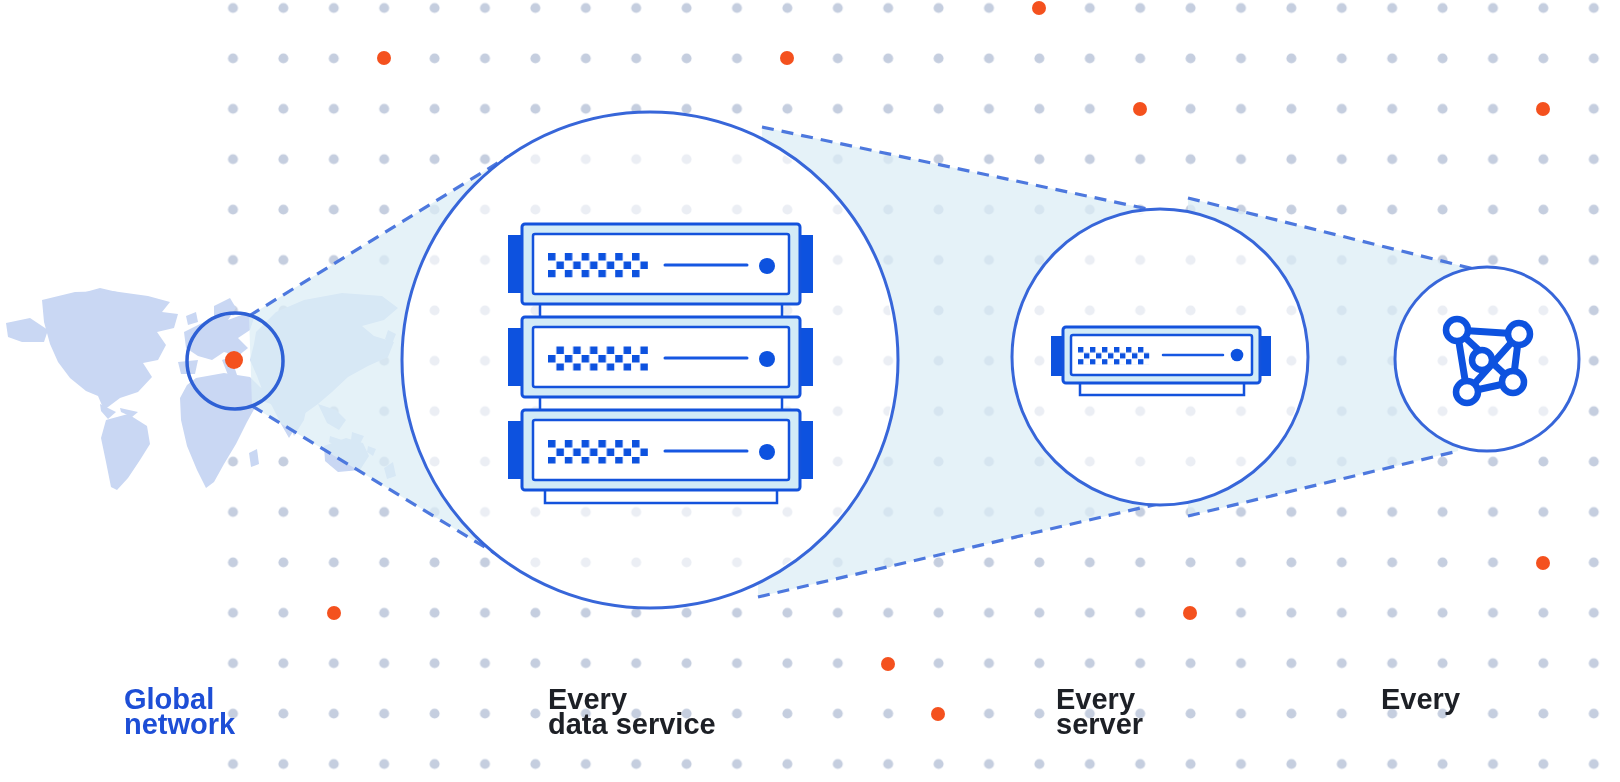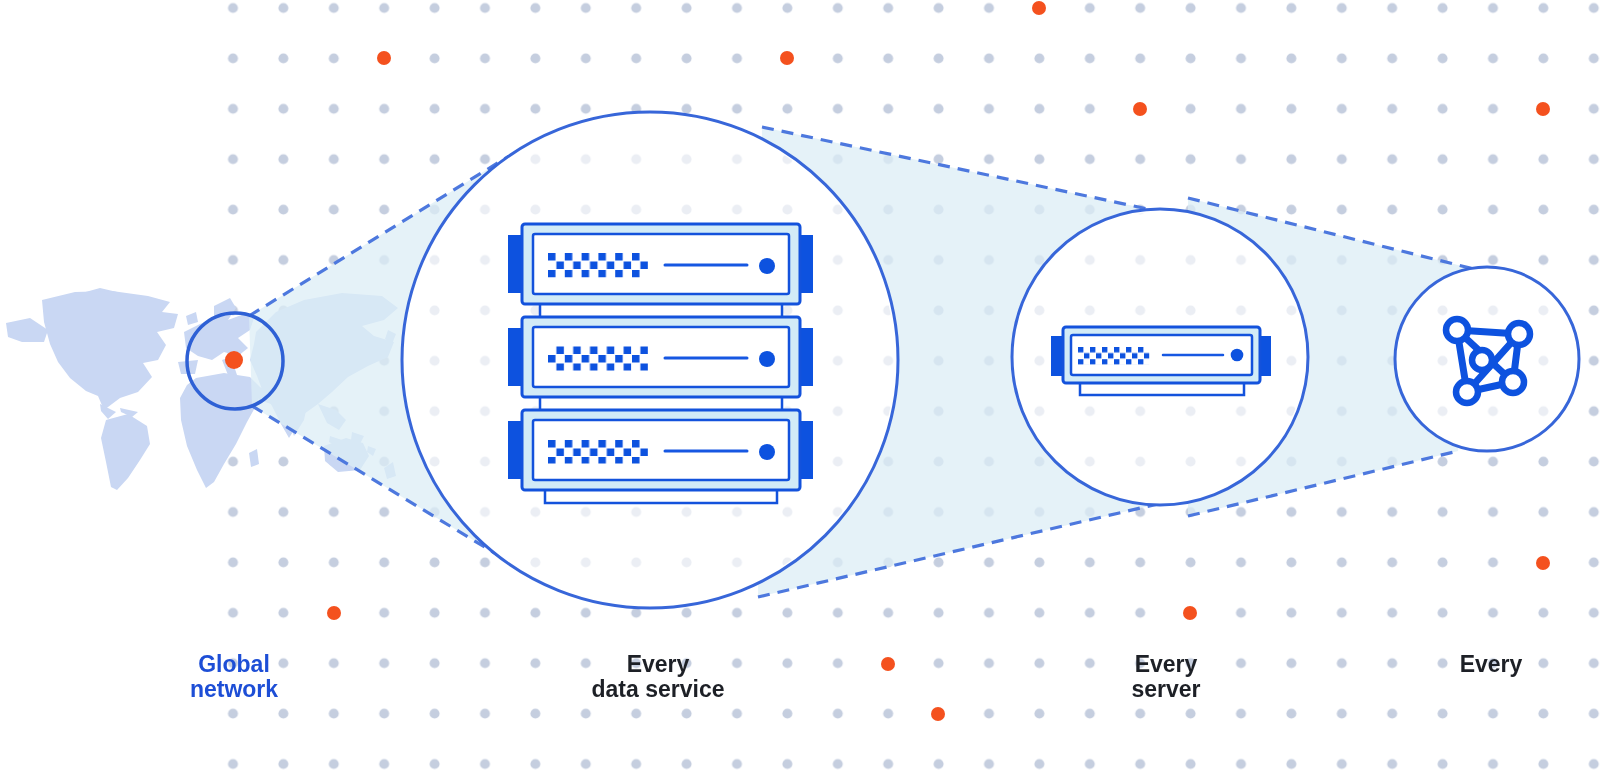--- a/index.html
+++ b/index.html
@@ -28,22 +28,22 @@
   .mapcircle{fill:none;stroke:#2e60d5;stroke-width:3.5;}
   .tab{fill:var(--primary-blue);}
   .outerbox{fill:var(--server-fill);stroke:#1352dc;stroke-width:3;}
   .innerbox{fill:#ffffff;stroke:#1352dc;stroke-width:2.5;}
   .connector{fill:#ffffff;stroke:#1352dc;stroke-width:2.5;}
   .sqr{fill:var(--primary-blue);}
   .srvline{stroke:#1657e2;stroke-width:3;stroke-linecap:round;}
   .indicator{fill:var(--primary-blue);}
   .meshedge{stroke:var(--primary-blue);stroke-width:7;stroke-linecap:round;fill:none;}
   .meshnode{fill:#ffffff;stroke:var(--primary-blue);stroke-width:6.5;}
-  .label{position:absolute;width:220px;top:652px;text-align:center;
-    font-size:23px;line-height:25px;font-weight:700;color:var(--text-dark);letter-spacing:0;}
+  .label{position:absolute;width:220px;top:687px;
+    font-size:29px;line-height:25px;font-weight:700;color:var(--text-dark);letter-spacing:0;}
   .label.blue{color:var(--text-blue);}
 </style>
 </head>
 <body>
 
 <div class="stage-wrap">
   <svg width="1620" height="782" viewBox="0 0 1620 782">
     <defs>
       <pattern id="dotgrid" x="207.8" y="-17.2" width="50.4" height="50.4" patternUnits="userSpaceOnUse">
         <circle class="griddot" cx="25.2" cy="25.2" r="5"></circle>

